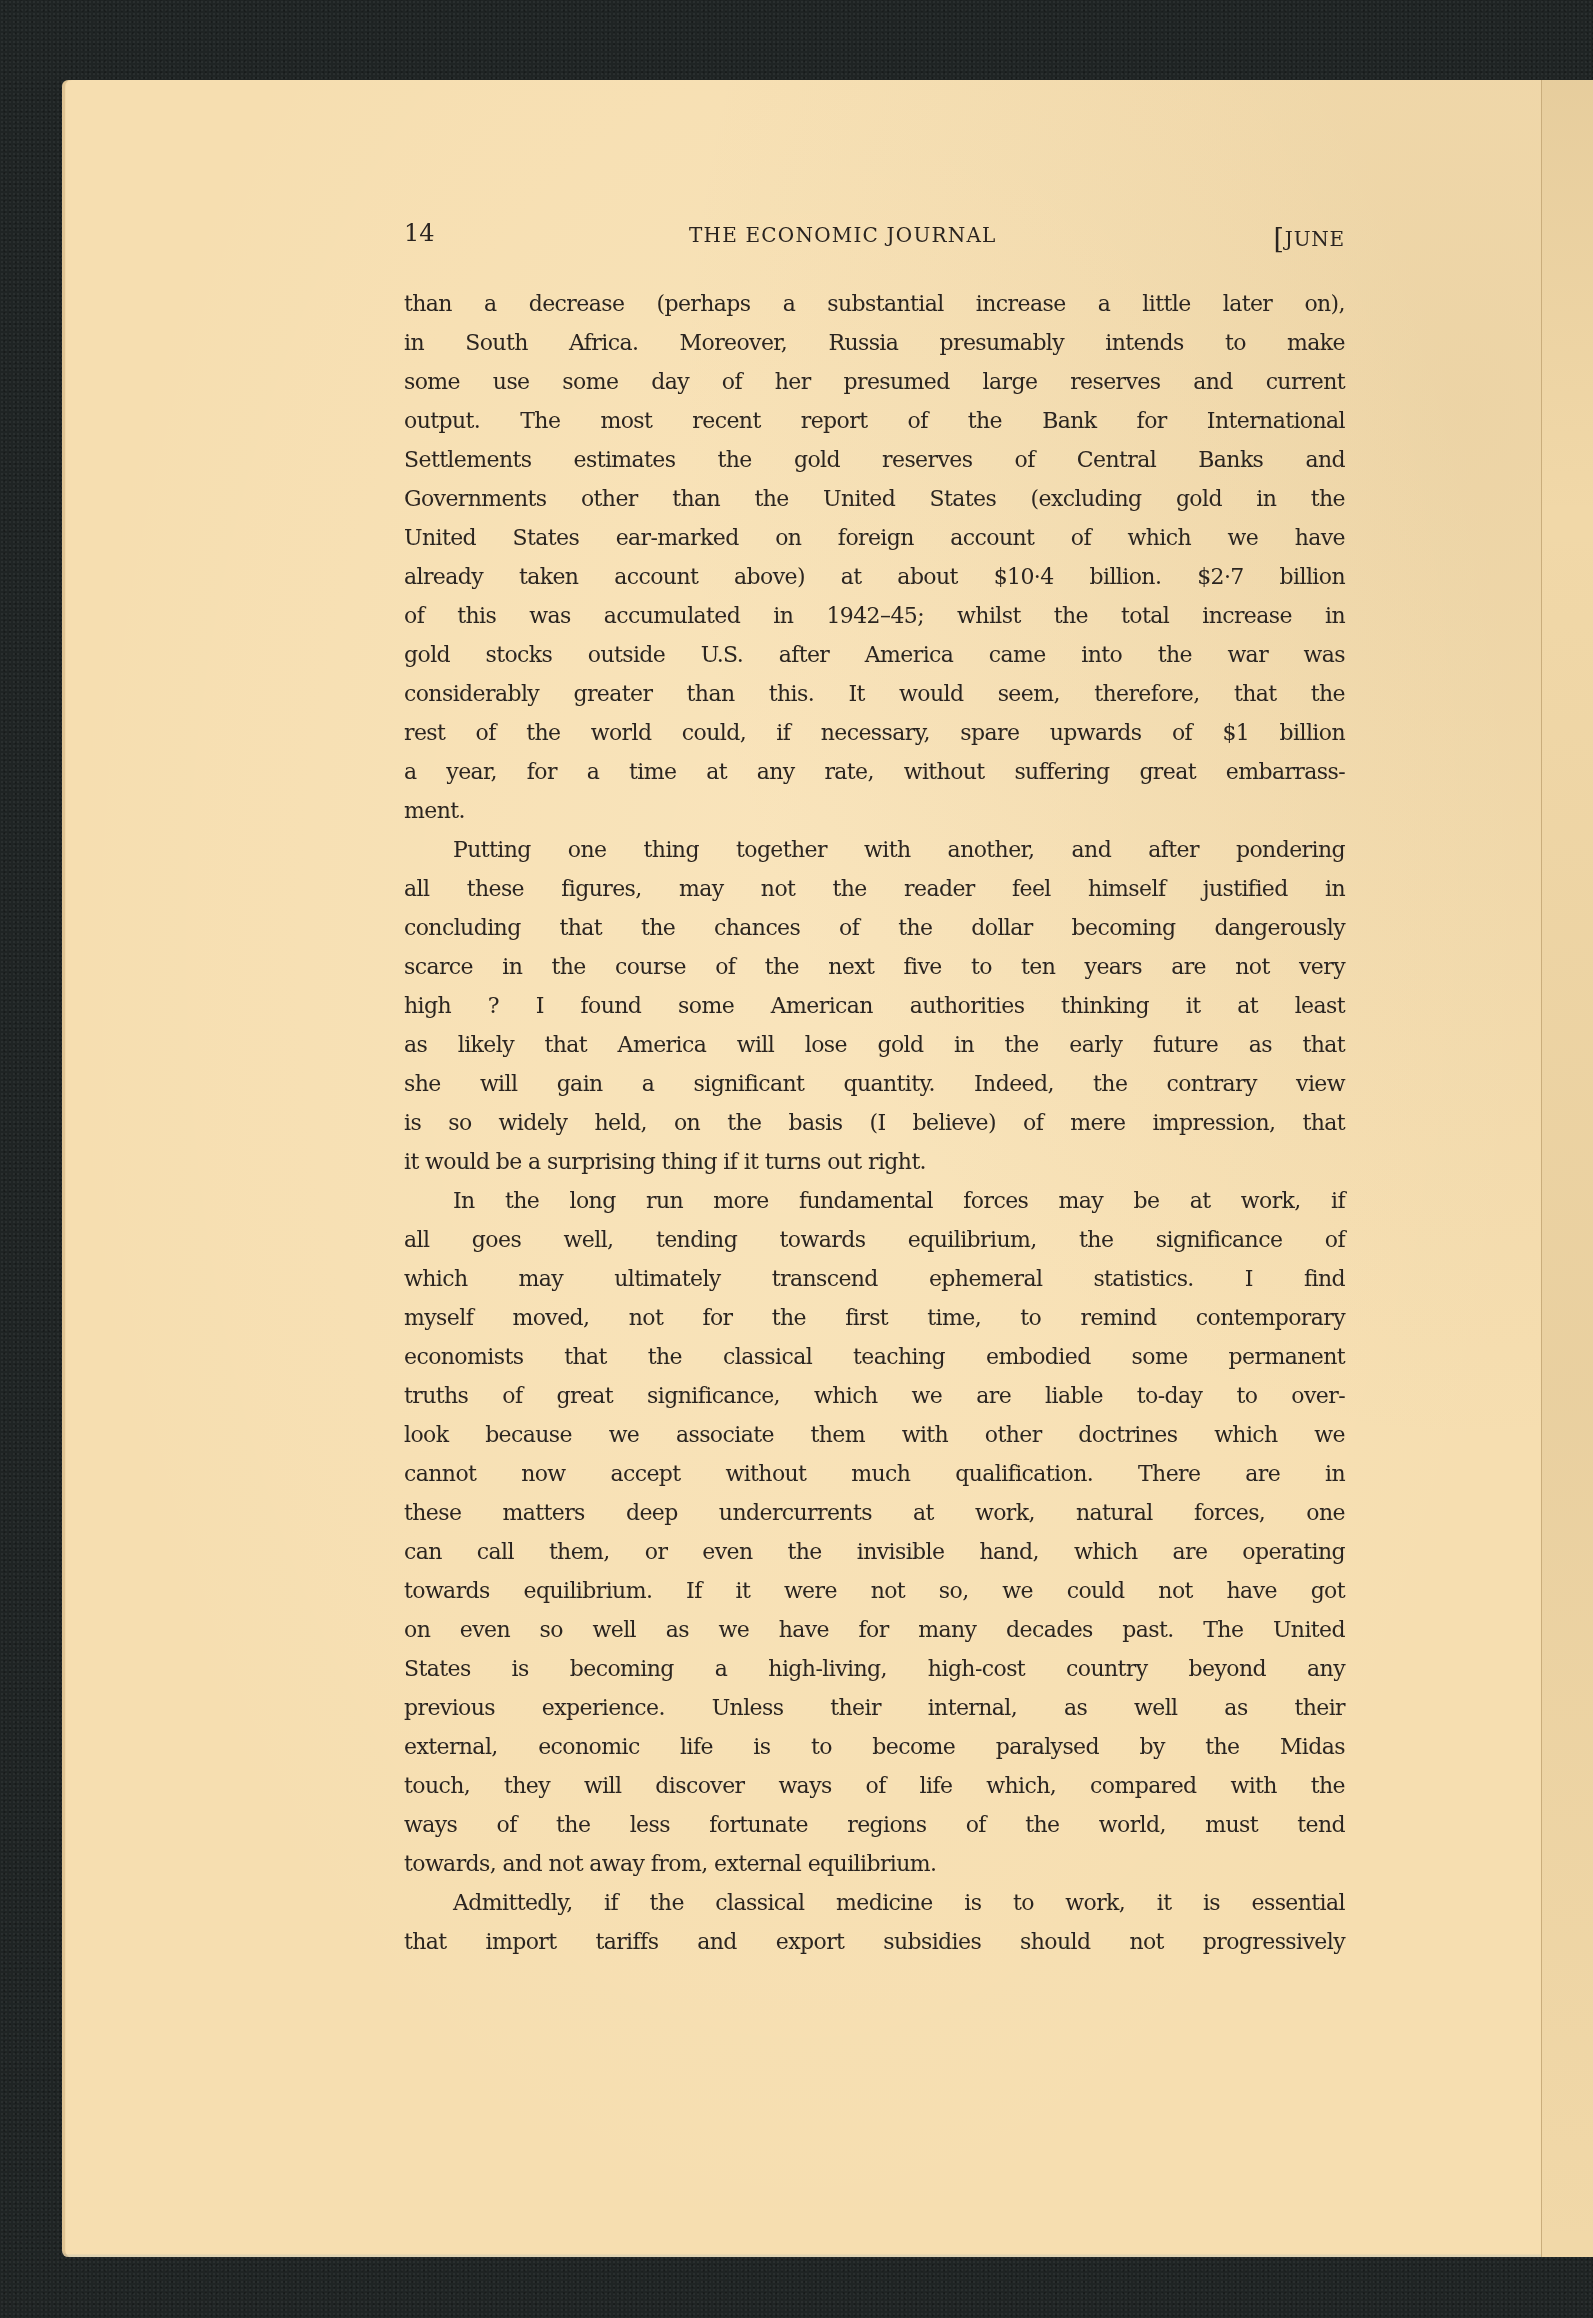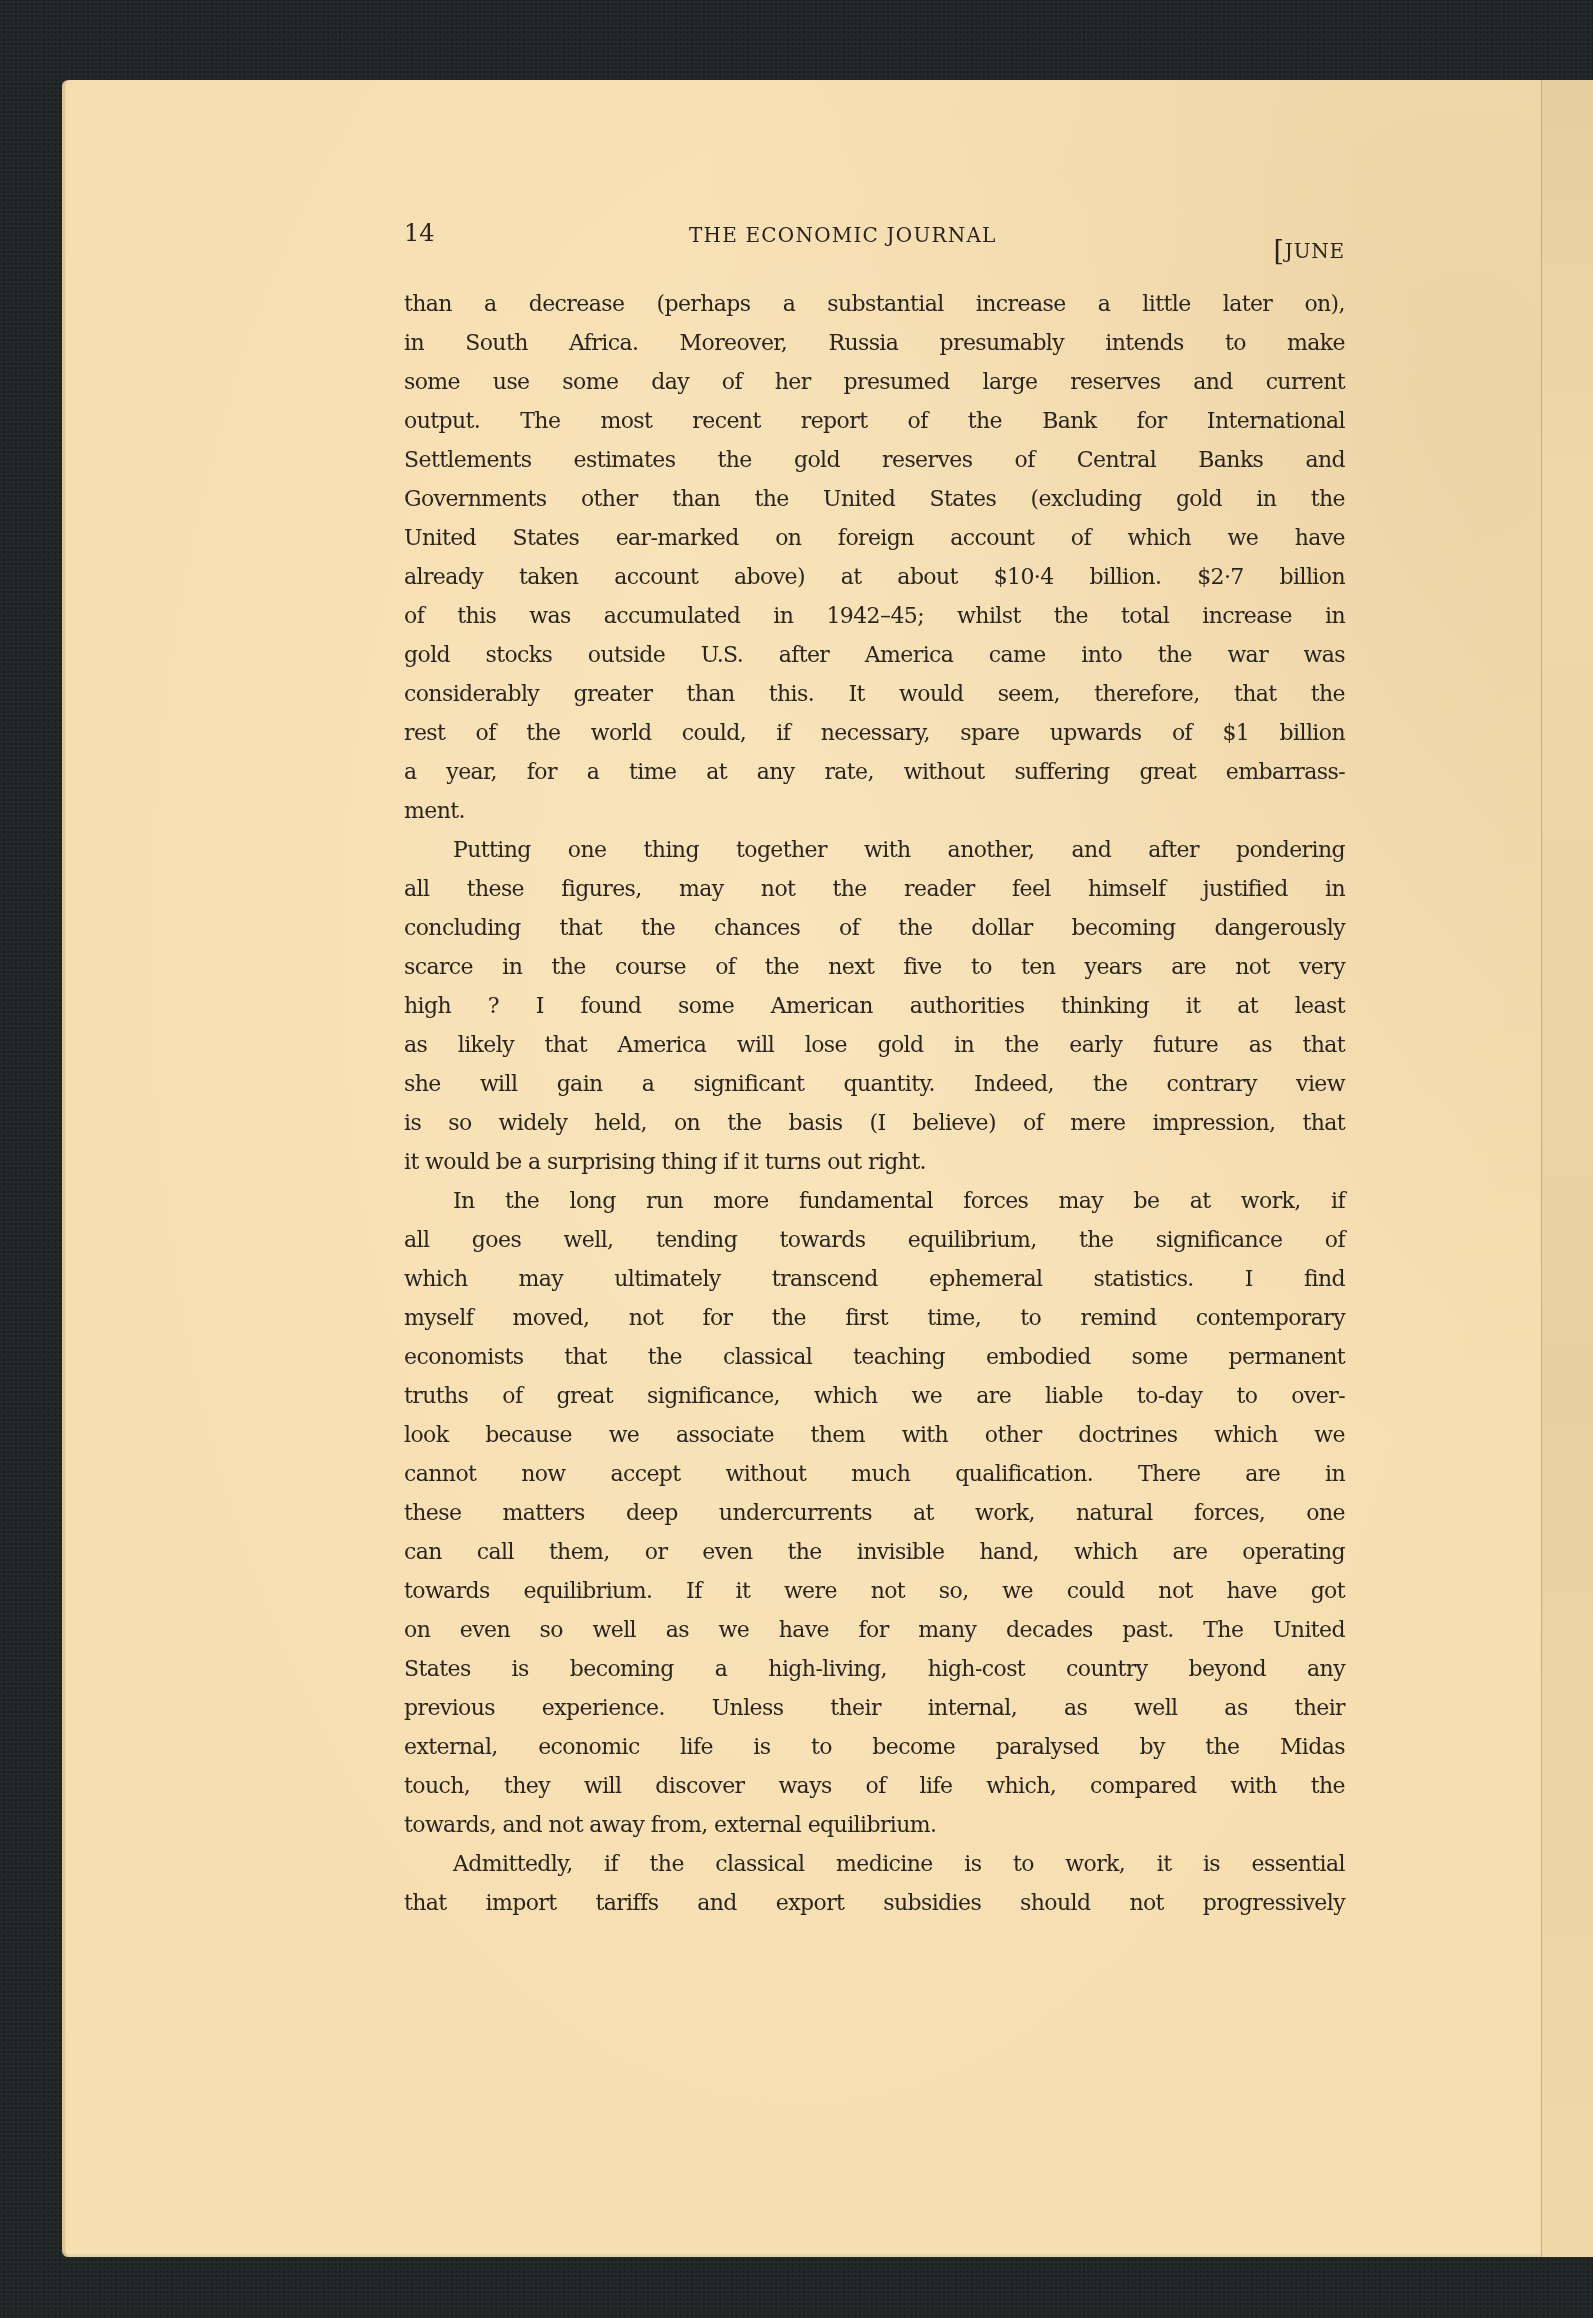--- a/index.html
+++ b/index.html
@@ -26,21 +26,21 @@
     background: #f1d8a8;
     border-left: 1.6px solid #c9ad7c;
     background-image: linear-gradient(180deg, rgba(140,110,60,0.10), rgba(0,0,0,0) 20%, rgba(140,110,60,0.08) 60%, rgba(0,0,0,0));
   }
   .running-head {
     position: absolute; top: 213px; left: 404px; width: 941px; height: 40px;
     font-family: "DejaVu Serif", serif; font-size: 20px; color: #2a2420;
   }
   .running-head .page-number { position: absolute; left: 0; top: 6.4px; font-size: 24px; }
   .running-head .journal-title { position: absolute; left: 285px; top: 9.6px; letter-spacing: 1.2px; }
-  .running-head .issue-month { position: absolute; right: 0; top: 8px; letter-spacing: 0.8px; margin-top: 12px; }
+  .running-head .issue-month { position: absolute; right: 0; top: 8px; letter-spacing: 0.8px; }
   .running-head .bracket { font-size: 27px; position: relative; top: 1.6px; }
   .body-text {
     position: absolute; top: 284px; left: 404px; width: 941px;
     font-family: "DejaVu Serif", serif; font-size: 22px; color: #2b2520;
     letter-spacing: -0.6px; word-spacing: 0px;
   }
   .line {
     height: 39px; line-height: 39px; white-space: nowrap;
     text-align: justify; text-align-last: justify;
   }
@@ -97,20 +97,21 @@
       <div class="line">look because we associate them with other doctrines which we</div>
       <div class="line">cannot now accept without much qualification.  There are in</div>
       <div class="line">these matters deep undercurrents at work, natural forces, one</div>
       <div class="line">can call them, or even the invisible hand, which are operating</div>
       <div class="line">towards equilibrium.  If it were not so, we could not have got</div>
       <div class="line">on even so well as we have for many decades past.  The United</div>
       <div class="line">States is becoming a high-living, high-cost country beyond any</div>
       <div class="line">previous experience.  Unless their internal, as well as their</div>
       <div class="line">external, economic life is to become paralysed by the Midas</div>
       <div class="line">touch, they will discover ways of life which, compared with the</div>
+      <div class="line">ways of the less fortunate regions of the world, must tend</div>
       <div class="line last">towards, and not away from, external equilibrium.</div>
     </div>
     <div>
       <div class="line indent">Admittedly, if the classical medicine is to work, it is essential</div>
       <div class="line">that import tariffs and export subsidies should not progressively</div>
     </div>
   </div>
 
 
 </body></html>

